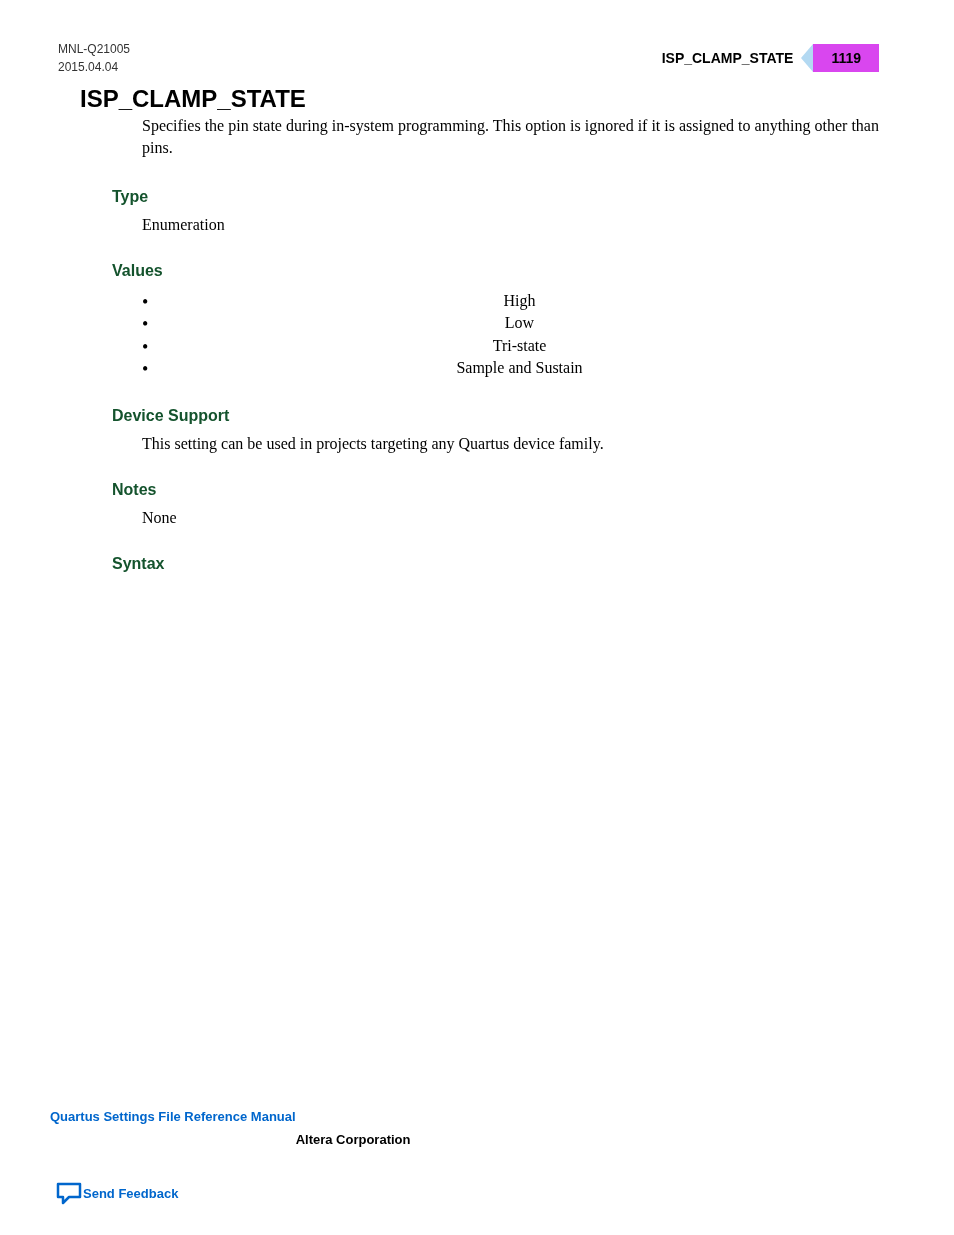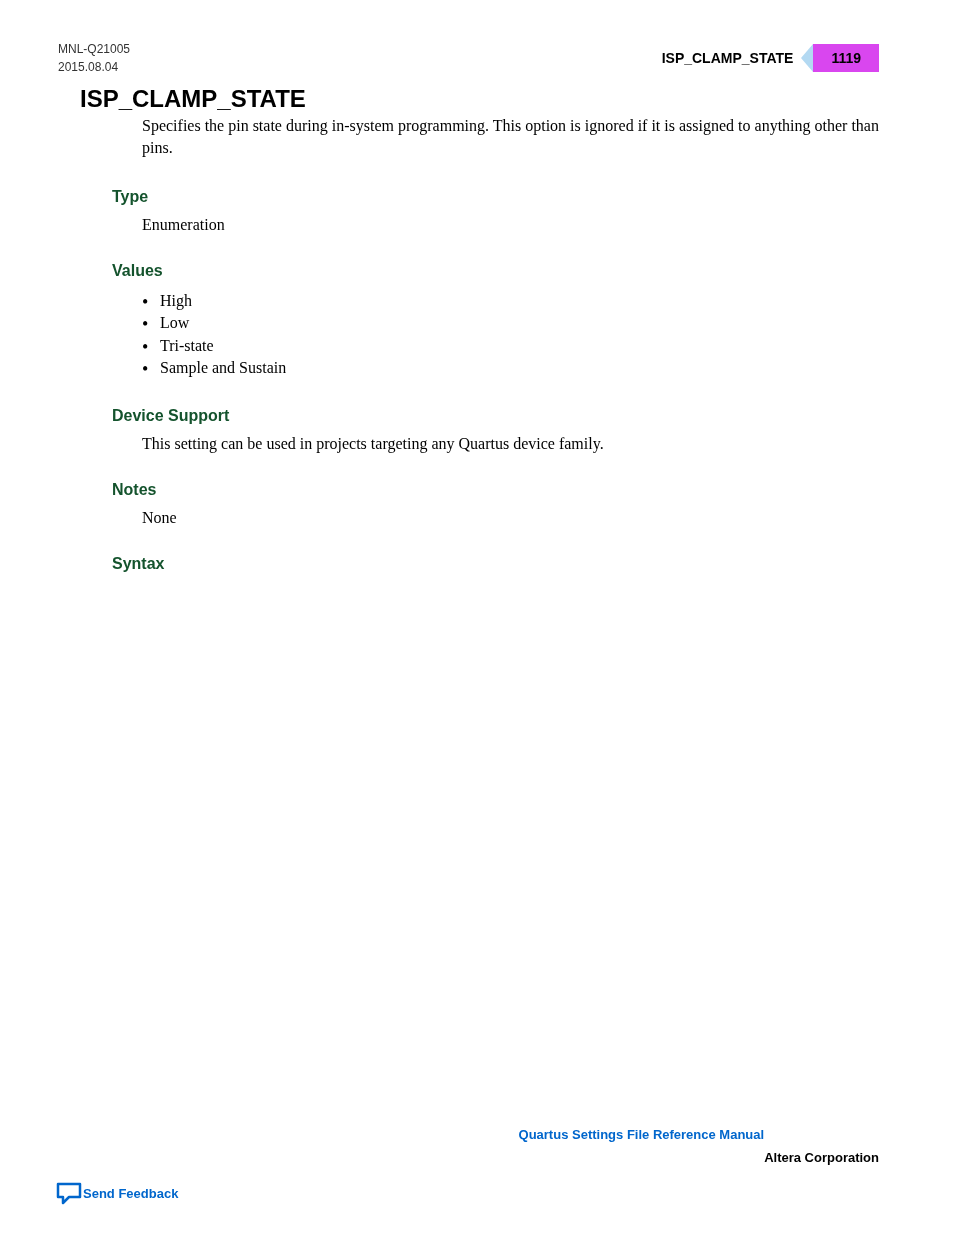--- a/index.html
+++ b/index.html
@@ -90,40 +90,41 @@
       margin-left: -30px;
       margin-bottom: 10px;
     }
     .section-body {
       font-size: 16px;
       margin-bottom: 28px;
     }
     .values-list {
       list-style: none;
       margin-bottom: 28px;
+      text-align: center;
     }
     .values-list li {
       font-size: 16px;
       line-height: 1.4;
       padding-left: 18px;
       position: relative;
     }
     .values-list li::before {
       content: '•';
       position: absolute;
       left: 0;
       font-size: 18px;
     }
     .footer {
       position: absolute;
-      bottom: 70px;
+      bottom: 88px;
       left: 50px;
       right: 75px;
       display: flex;
-      justify-content: flex-end;
+      justify-content: flex-start;
       align-items: center;
     }
     .footer-left {
       font-family: Arial, sans-serif;
       font-size: 13px;
       font-weight: bold;
       color: #0066cc;
     }
     .footer-right {
       font-family: Arial, sans-serif;
@@ -150,21 +151,21 @@
       font-weight: bold;
       color: #0066cc;
     }
   </style>
 </head>
 <body>
 
 <div class="header">
   <div class="header-left">
     <div>MNL-Q21005</div>
-    <div>2015.08.04</div>
+    <div>2015.04.04</div>
   </div>
   <div class="header-right">
     <div class="header-title">ISP_CLAMP_STATE</div>
     <div class="page-number-box">1119</div>
   </div>
 </div>
 
 <h1 class="main-heading">ISP_CLAMP_STATE</h1>
 
 <div class="content">

